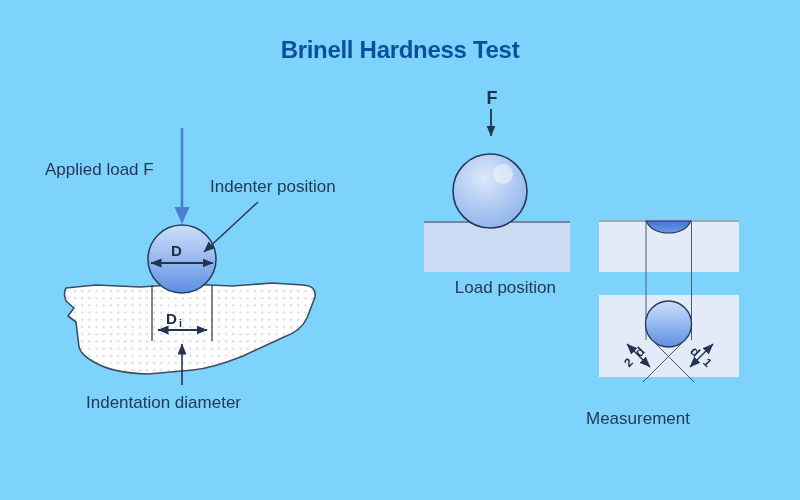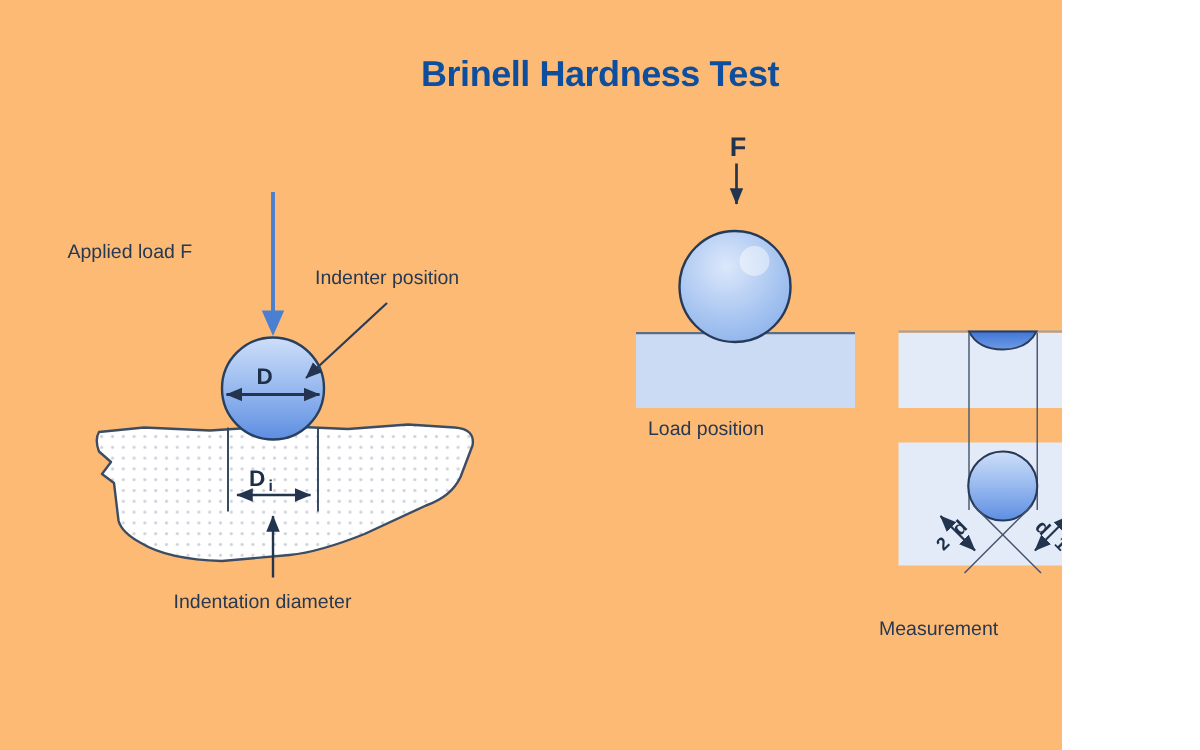--- a/index.html
+++ b/index.html
@@ -1,31 +1,31 @@
 <!DOCTYPE html>
 <html><head>
 <meta charset="utf-8">
 <style>
   html,body{margin:0;padding:0;background:#ffffff;}
   #stage{
-    position:relative;width:708px;height:500px;background:#fdba74;overflow:hidden;
+    position:relative;width:800px;height:500px;background:#7dd3fc;overflow:hidden;
     font-family:"Liberation Sans","DejaVu Sans",sans-serif;
   }
   .title{
     position:absolute;left:0;top:36px;width:800px;text-align:center;
     font-size:24px;font-weight:bold;letter-spacing:-0.3px;color:#0d4f9e;
   }
   .cap{
-    position:absolute;font-size:13px;color:#263852;white-space:nowrap;
+    position:absolute;font-size:17px;color:#263852;white-space:nowrap;
   }
   #applied-load{left:45px;top:160px;}
   #indenter-diameter{left:210px;top:177px;}
-  #indentation-diameter{left:74px;top:393px;width:202px;text-align:center;}
+  #indentation-diameter{left:86px;top:393px;width:202px;}
   #force-symbol{left:482px;top:88px;width:20px;text-align:center;font-size:18px;font-weight:600;color:#22334d;}
-  #load-position{left:432px;top:278px;width:164px;text-align:left;}
+  #load-position{left:392px;top:278px;width:164px;text-align:right;}
   #measurement-position{left:586px;top:408px;width:165px;text-align:left;line-height:22px;white-space:normal;}
   svg{position:absolute;left:0;top:0;}
   .svg-label{fill:#1d3048;font-family:"Liberation Sans","DejaVu Sans",sans-serif;font-weight:600;}
 </style>
 </head>
 <body>
 
 <div id="stage">
 
   <div class="title">Brinell Hardness Test</div>

